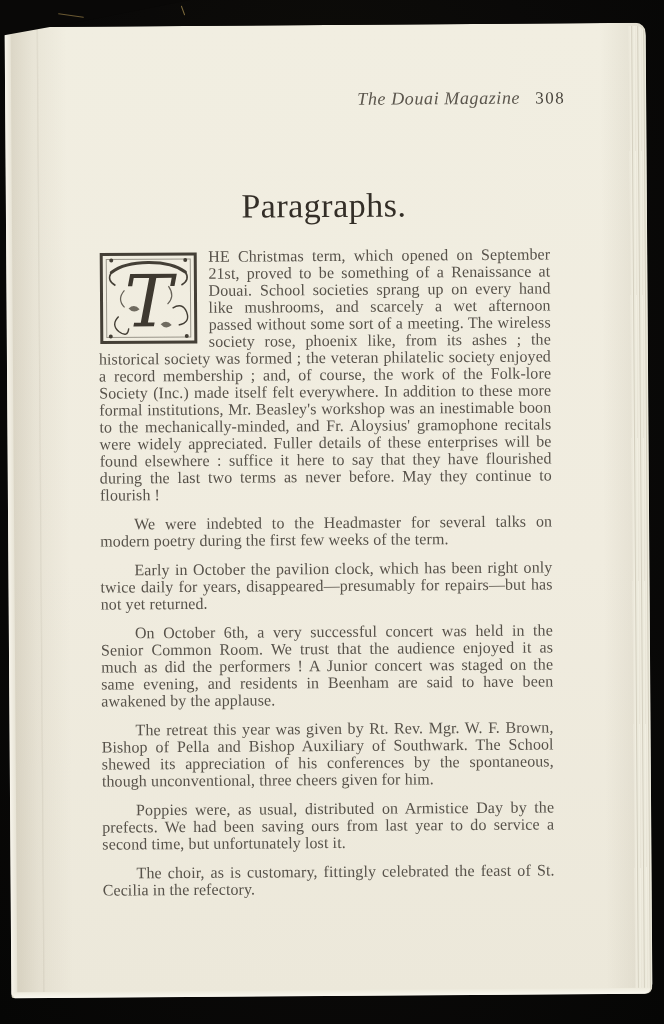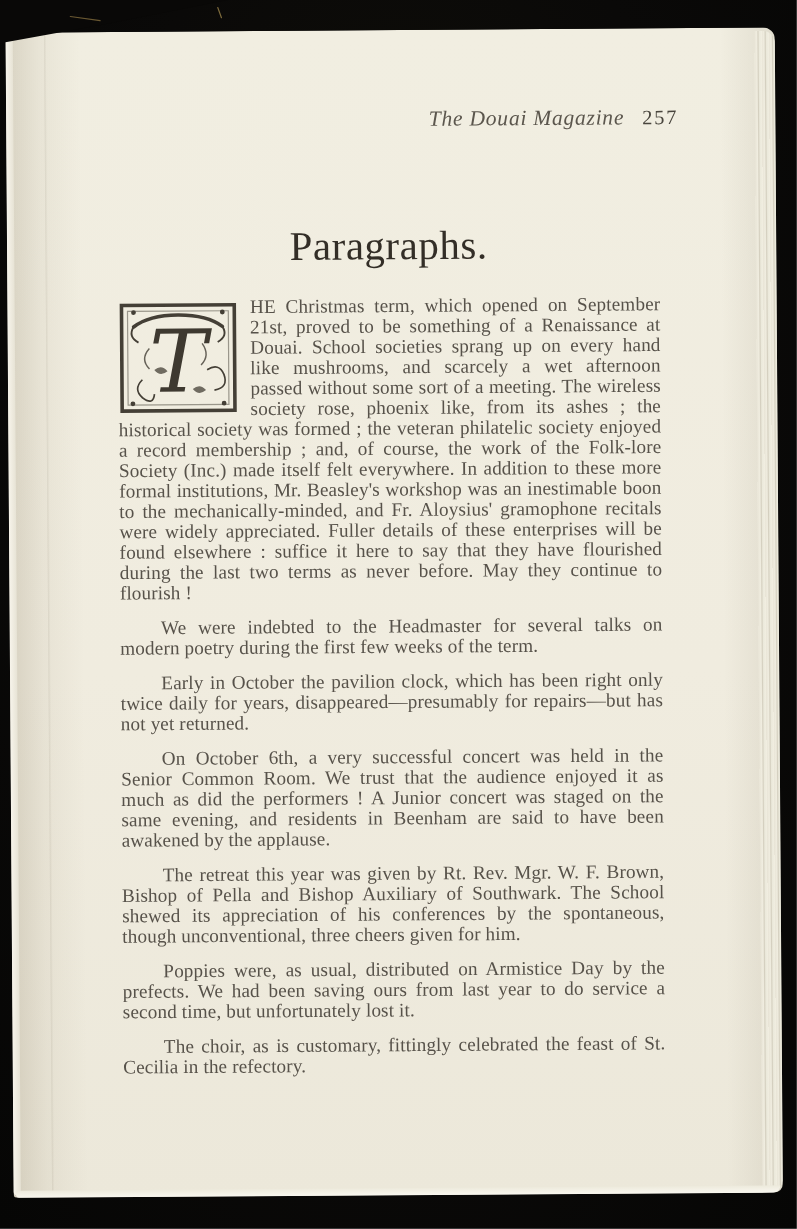--- a/index.html
+++ b/index.html
@@ -95,21 +95,21 @@
 
   <div class="page">
     <div class="spine-highlight"></div>
     <div class="spine-crease"></div>
     <div class="page-edges"></div>
     <div class="bottom-edge"></div>
 
     <div class="content">
 
       <div class="running-header">
-        <span class="mag-title">The Douai Magazine</span><span class="page-num">257</span>
+        <span class="mag-title">The Douai Magazine</span><span class="page-num">308</span>
       </div>
 
       <h1 class="title">Paragraphs.</h1>
 
       <div class="body-text">
 
         <p class="para"><svg class="dropcap" viewBox="0 0 100 96">
               <rect x="3" y="4" width="94" height="88" fill="none" stroke="#443f36" stroke-width="3"></rect>
               <rect x="8" y="9" width="84" height="78" fill="none" stroke="#443f36" stroke-width="1" opacity="0.5"></rect>
               <path d="M13,22 C30,9 70,9 87,22" fill="none" stroke="#443f36" stroke-width="3" stroke-linecap="round"></path>

